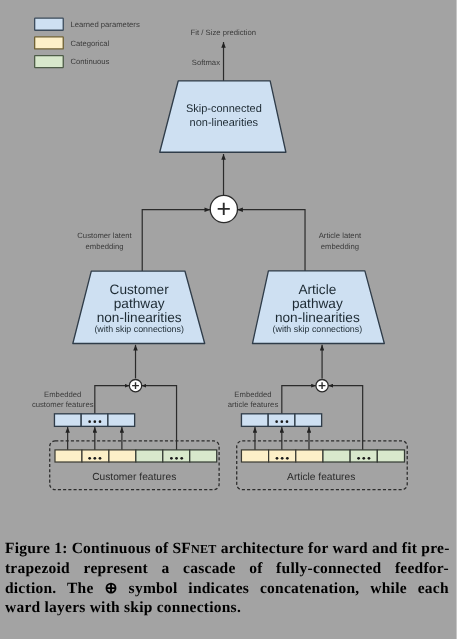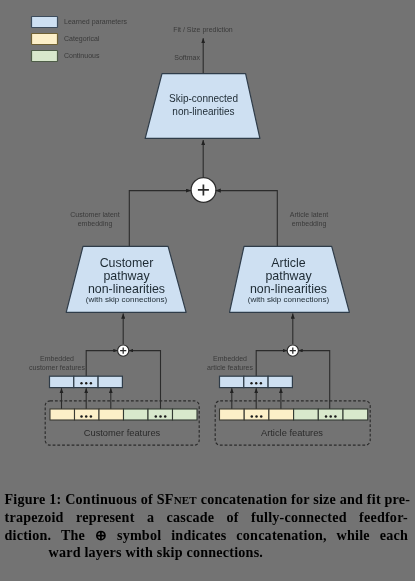--- a/index.html
+++ b/index.html
@@ -1,30 +1,30 @@
 <!DOCTYPE html>
 <html><head>
 <meta charset="utf-8">
 <style>
   html,body{margin:0;padding:0;background:#ffffff;}
   body{width:415px;height:581px;overflow:hidden;
        font-family:"Liberation Sans",sans-serif;-webkit-font-smoothing:antialiased;}
-  #fig{position:relative;width:415px;height:581px;background:#737373;}
+  #fig{position:relative;width:415px;height:581px;background:#a3a3a3;}
   svg{display:block;position:absolute;left:0;top:0;}
   text{fill:#2b2b2b;font-family:"Liberation Sans",sans-serif;}
   .t-sm{font-size:7px;fill:#3a3a3a;}
   .t-blk{font-size:12.4px;fill:#1d2a33;}
   .t-blk2{font-size:10px;fill:#1d2a33;}
   .t-tiny{font-size:8.05px;fill:#1d2a33;}
   .t-mid{font-size:9.3px;fill:#2b2b2b;}
   .cap{position:absolute;left:4.5px;top:491px;width:403.5px;
        font-family:"Liberation Serif",serif;font-weight:bold;font-size:14.1px;
        line-height:17.45px;color:#000;letter-spacing:0.22px;}
   .capline{display:block;text-align:justify;text-align-last:justify;white-space:nowrap;}
-  .capline.last{text-align-last:left;margin-left:44px;}
+  .capline.last{text-align-last:left;}
   .sc{font-size:11px;}
 </style>
 </head>
 <body>
 
 <div id="fig">
 
 <svg width="415" height="470" viewBox="0 0 415 470">
   <defs>
     <marker id="ah" markerWidth="7" markerHeight="4.2" refX="5.2" refY="2.05" orient="auto" markerUnits="userSpaceOnUse">
@@ -163,19 +163,19 @@
     <g fill="#1a1a1a">
       <circle cx="326" cy="416.6" r="1.25"></circle>
           <circle cx="330.7" cy="416.6" r="1.25"></circle>
           <circle cx="335.4" cy="416.6" r="1.25"></circle>
     </g>
   </g>
   <text x="292" y="436" class="t-mid" text-anchor="middle">Article features</text>
 </svg>
 
 <div class="cap">
-  <span class="capline"><span>Figure 1: Continuous of SF</span><span class="sc">NET</span><span> concatenation for size and fit pre-</span></span>
+  <span class="capline"><span>Figure 1: Continuous of SF</span><span class="sc">NET</span><span> architecture for ward and fit pre-</span></span>
   <span class="capline">trapezoid represent a cascade of fully-connected feedfor-</span>
   <span class="capline">diction. The ⊕ symbol indicates concatenation, while each</span>
   <span class="capline last">ward layers with skip connections.</span>
 </div>
 
 </div>
 
 </body></html>

